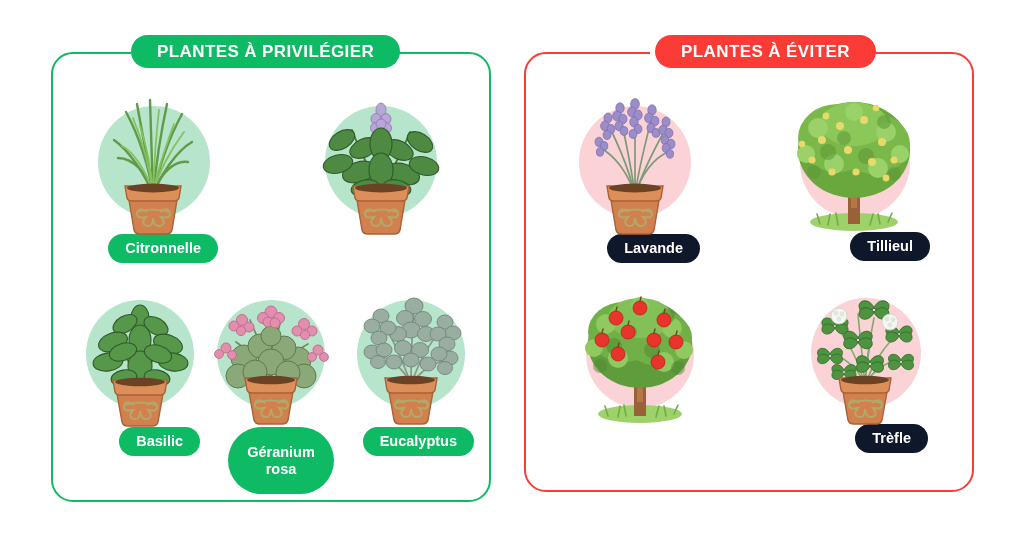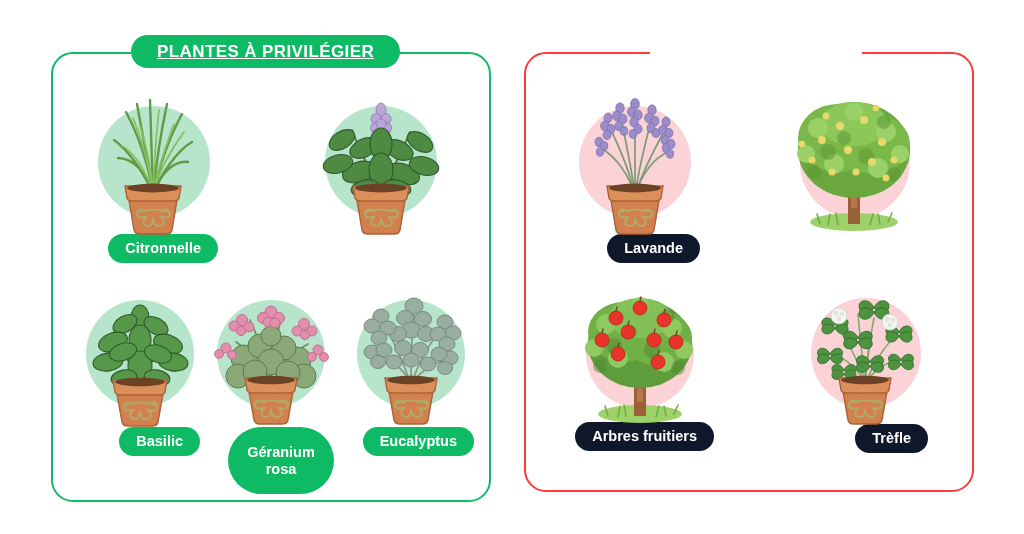--- a/index.html
+++ b/index.html
@@ -21,21 +21,21 @@
 
   .panel-title{
     position:absolute;
     display:flex;align-items:center;justify-content:center;
     color:#ffffff;font-weight:bold;letter-spacing:.4px;
     border-radius:100px;white-space:nowrap;
     font-size:17px;
     height:33px;
     padding:0 26px;
   }
-  #title-good{background:#0fba64;left:131px;top:35px;text-decoration:underline;}
+  #title-good{background:#0fba64;left:131px;top:35px;}
   #title-bad{background:#fb3b36;left:655px;top:35px;}
 
   
   .card{position:absolute;display:flex;flex-direction:column;align-items:flex-end;}
   .art{position:relative;display:block;}
   .disc{position:absolute;border-radius:50%;}
   .disc.green{background:#b6e5cb;}
   .disc.pink{background:#fbd3d6;}
   .art svg{position:relative;display:block;}
 
@@ -270,20 +270,21 @@
         <path d="M57 115 q-8 -6 -10 1 q-1 6 9 4 q-6 7 1 9 q6 1 6 -8 q1 9 7 8 q7 -2 1 -9 q10 2 9 -4 q-2 -7 -10 -1" fill="none" stroke="#b2a86a" stroke-width="2"></path>
       </svg>
     </div>
     <div class="pill good" style="margin-top:-1px;">Eucalyptus</div>
   </div>
 
   <div class="panel" id="panel-bad">
     <div class="border-mask" style="left:124px;width:212px;"></div>
   </div>
 
+  <div class="panel-title" id="title-bad">PLANTES À ÉVITER</div>
 
   <div class="card" style="left:570px;top:88px;width:130px;">
     <div class="art" style="width:130px;height:148px;">
       <div class="disc pink" style="left:9px;top:18px;width:112px;height:112px;"></div>
       <svg width="130" height="148" viewBox="0 0 130 148">
         <g stroke="#7d9a78" stroke-width="1.7" fill="none" stroke-linecap="round">
           <path d="M65 108 C60 84 48 56 38 36"></path>
           <path d="M65 108 C62 82 56 54 50 26"></path>
           <path d="M65 108 C65 80 65 50 65 22"></path>
           <path d="M65 108 C68 82 76 54 82 28"></path>
@@ -390,20 +391,21 @@
             <circle cx="116" cy="72" r="3.6"></circle>
           <circle cx="54" cy="84" r="3.6"></circle>
             <circle cx="78" cy="84" r="3.6"></circle>
           <circle cx="108" cy="90" r="3.4"></circle>
             <circle cx="48" cy="28" r="3.4"></circle>
           <circle cx="98" cy="20" r="3.2"></circle>
             <circle cx="24" cy="56" r="3.2"></circle>
         </g>
       </svg>
     </div>
+    <div class="pill bad" style="margin-top:-4px;">Tillieul</div>
   </div>
 
   <div class="card" style="left:566px;top:278px;width:148px;">
     <div class="art" style="width:148px;height:148px;">
       <div class="disc pink" style="left:20px;top:22px;width:108px;height:108px;"></div>
       <svg width="148" height="148" viewBox="0 0 148 148">
         <ellipse cx="74" cy="136" rx="42" ry="9" fill="#9ed16a"></ellipse>
         <g stroke="#6fae47" stroke-width="1.6" fill="none" stroke-linecap="round">
           <path d="M42 138 l-3 -10"></path>
             <path d="M52 139 l2 -11"></path>
@@ -459,21 +461,20 @@
             <path d="M98 35 l1 -4"></path>
           <path d="M62 47 l1 -4"></path>
             <path d="M36 55 l1 -4"></path>
             <path d="M88 55 l1 -4"></path>
           <path d="M110 57 l1 -4"></path>
             <path d="M52 69 l1 -4"></path>
             <path d="M92 77 l1 -4"></path>
         </g>
       </svg>
     </div>
-    <div class="pill bad" style="margin-top:-4px;">Arbres fruitiers</div>
   </div>
 
   <div class="card" style="left:802px;top:286px;width:126px;">
     <div class="art" style="width:126px;height:142px;">
       <div class="disc pink" style="left:9px;top:12px;width:110px;height:110px;"></div>
       <svg width="126" height="142" viewBox="0 0 126 142">
         <g stroke="#7faa6a" stroke-width="1.6" fill="none" stroke-linecap="round">
           <path d="M63 100 C58 78 46 54 34 40"></path>
           <path d="M63 100 C61 76 58 50 56 28"></path>
           <path d="M63 100 C64 76 68 52 72 32"></path>

